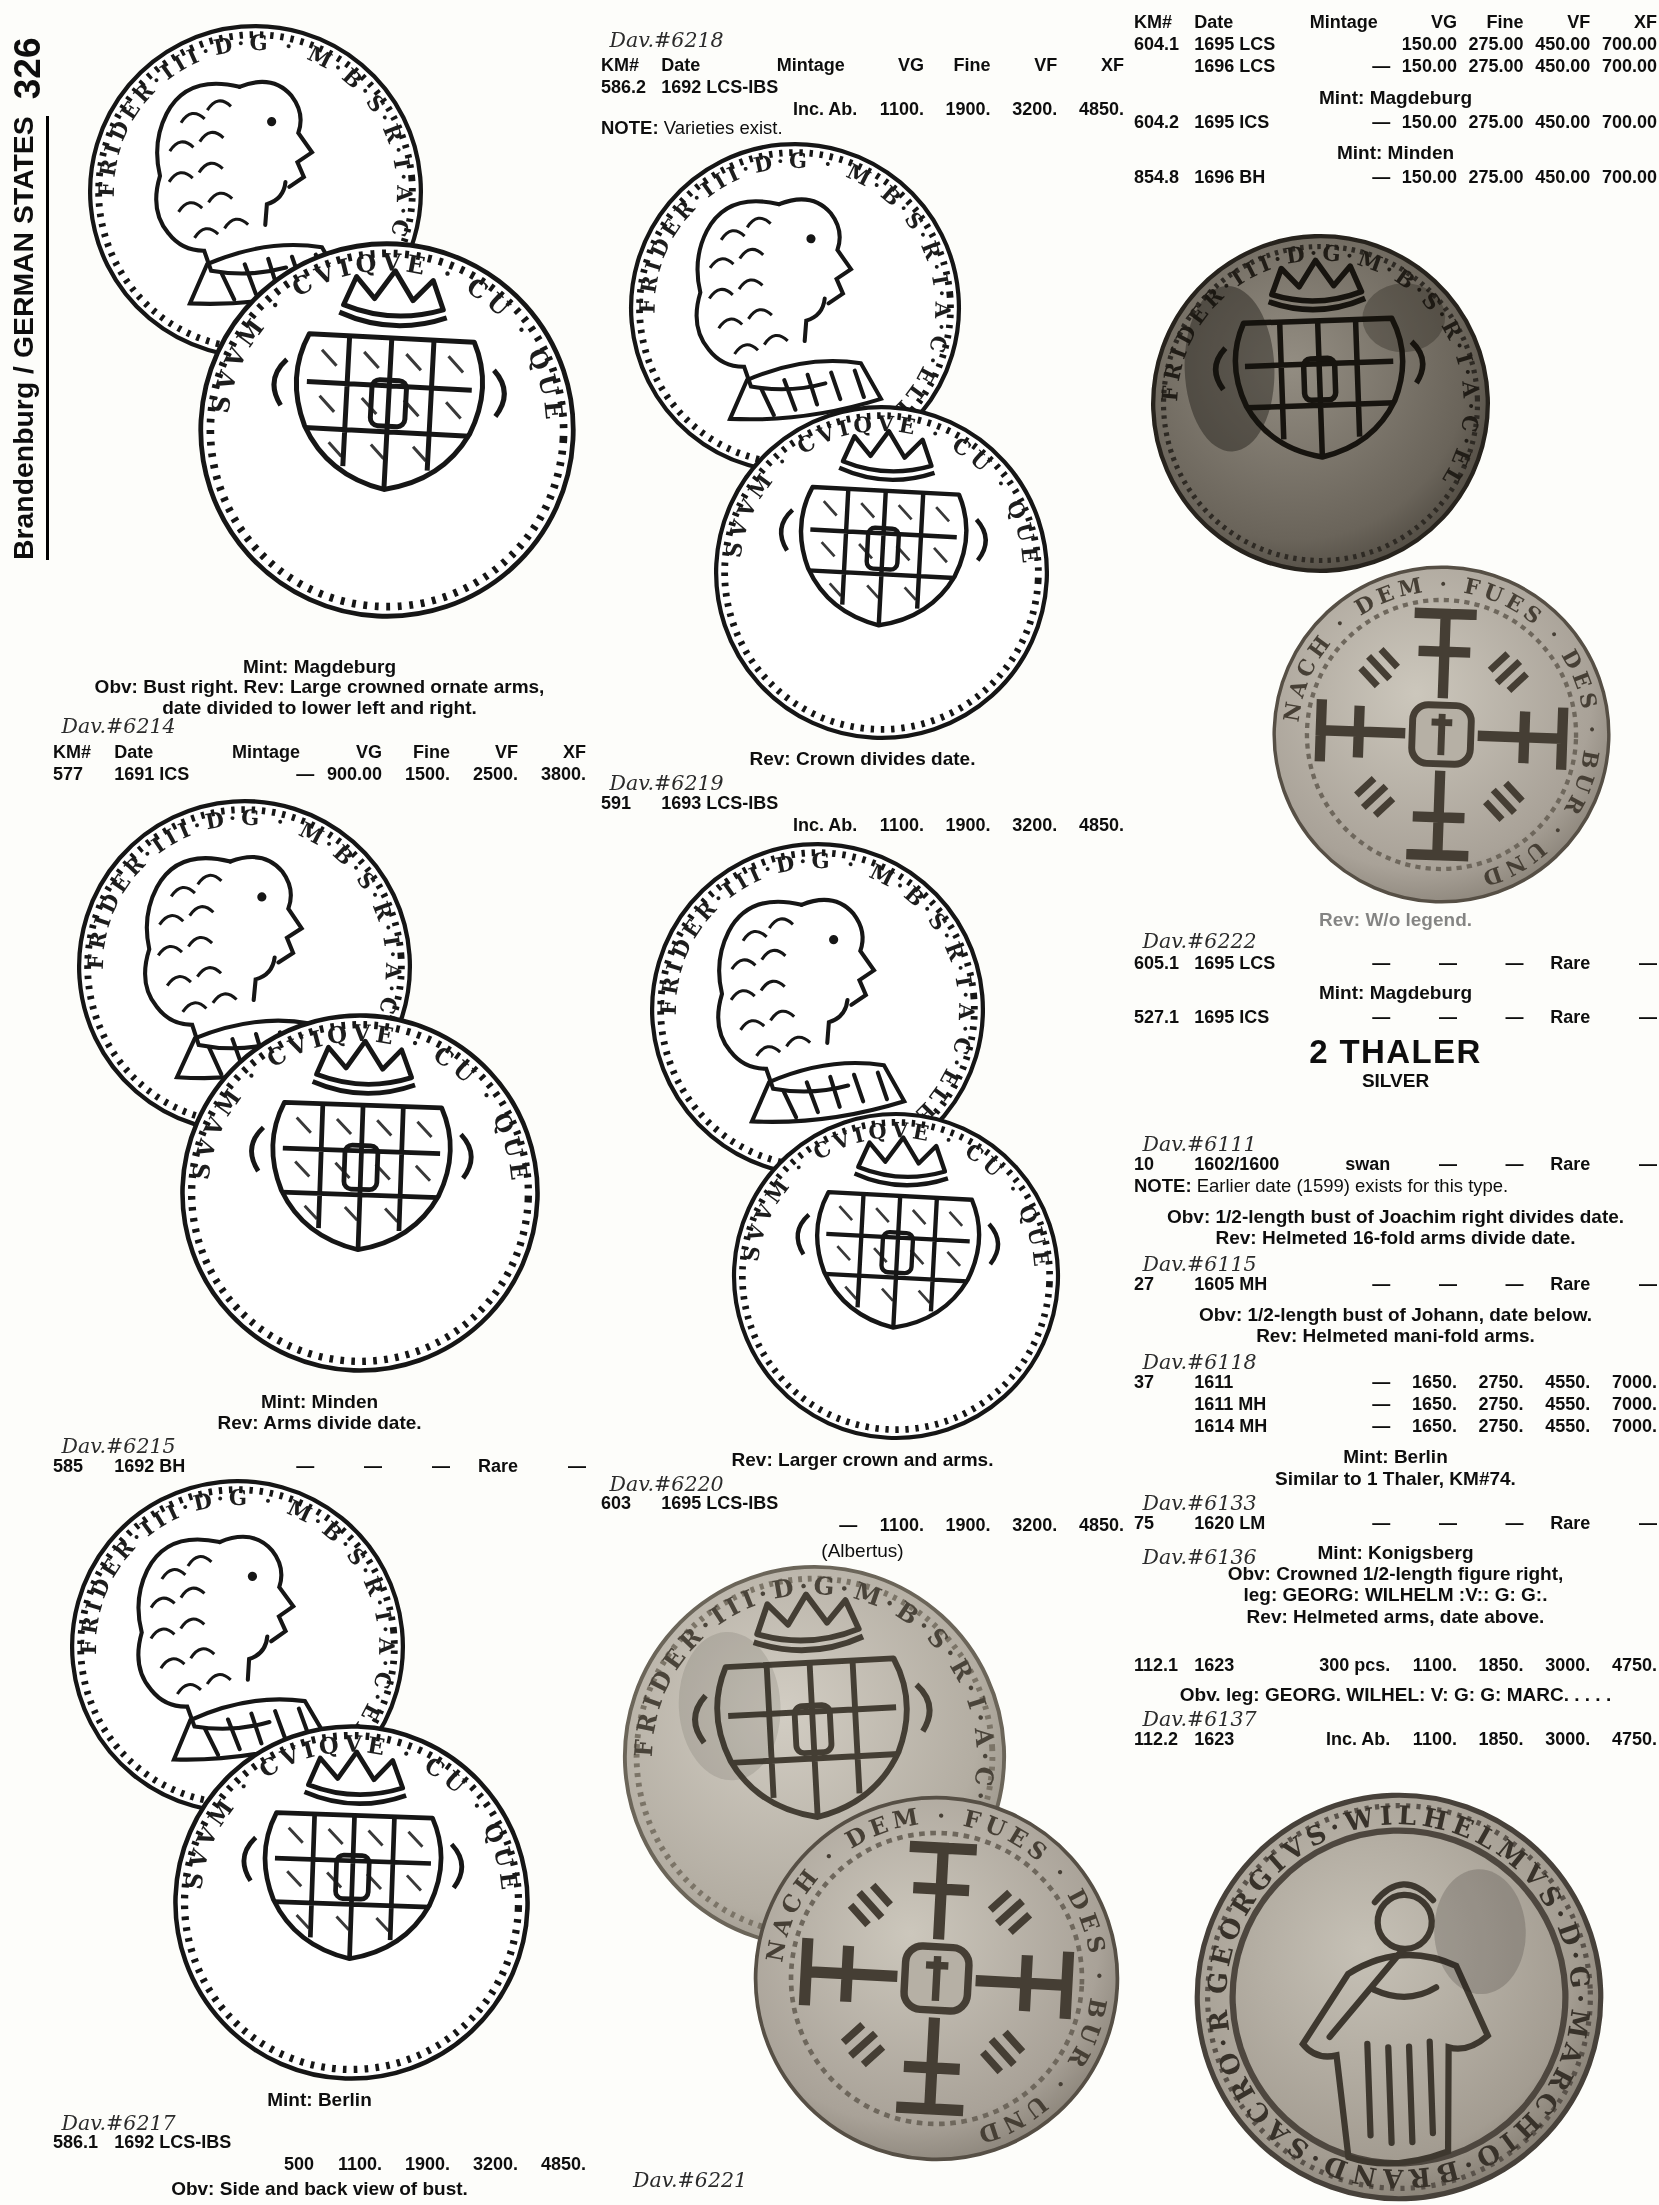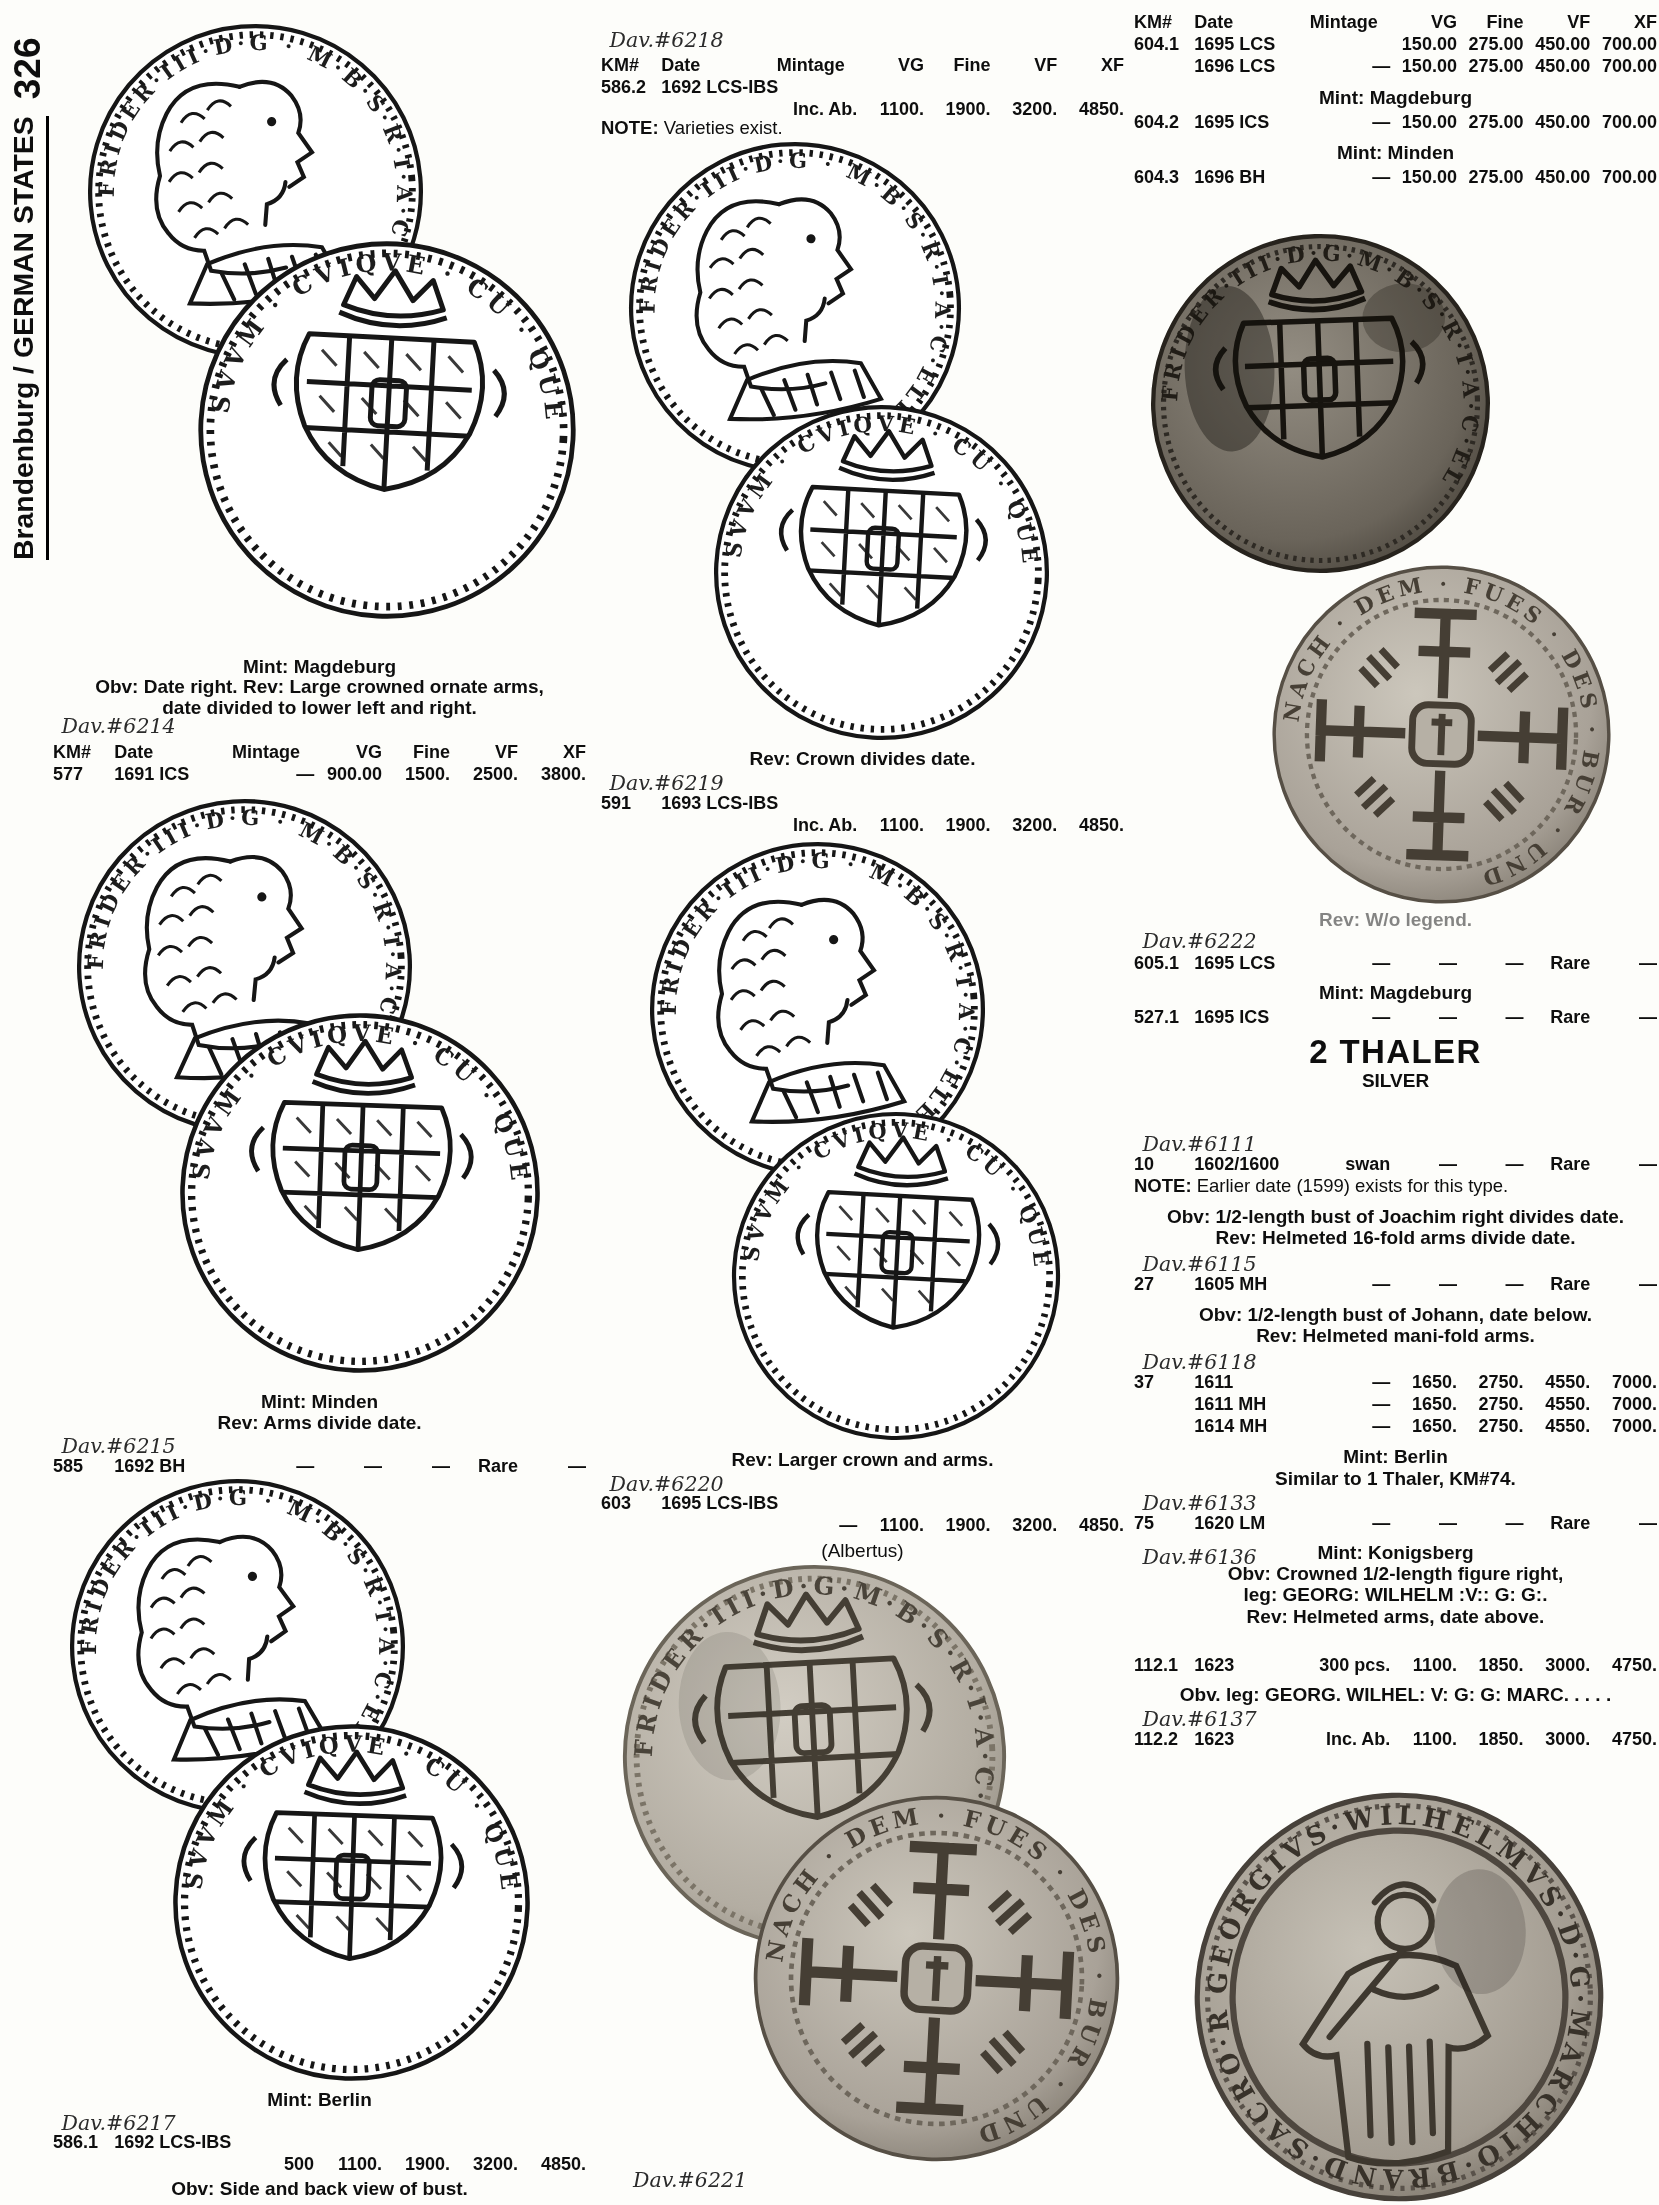--- a/index.html
+++ b/index.html
@@ -81,21 +81,21 @@
  <path d="M46 66 q-11 11 -2 24 M154 66 q11 11 2 24"></path>
           </g>
     <g fill="none" stroke="#161616" stroke-width="1.6" opacity=".85">
       <path d="M64 60 l8 8 M86 60 l8 8 M108 60 l8 8 M130 60 l8 8 M64 84 l8 8 M86 84 l8 8 M108 84 l8 8 M130 84 l8 8 M70 108 l7 7 M92 108 l7 7 M114 108 l7 7"></path>
     </g>
         </svg>
       </div>
 
     <div class="mintline" style="top:656px">Mint: Magdeburg</div>
     <div class="cap" style="top:676px">
-      <div class="ln">Obv: Date right. Rev: Large crowned ornate arms,</div>
+      <div class="ln">Obv: Bust right. Rev: Large crowned ornate arms,</div>
       <div class="ln">date divided to lower left and right.</div>
     </div>
     <div class="dav" style="left:8.5px;top:714px">Dav.#6214</div>
     <div class="t" style="top:741px">
       <div class="t-row">
           <div class="t-cell h c0">KM#</div>
           <div class="t-cell h c1">Date</div>
           <div class="t-cell h c2">Mintage</div>
           <div class="t-cell h c3">VG</div>
           <div class="t-cell h c4">Fine</div>
@@ -542,21 +542,21 @@
             <div class="t-cell c4">275.00</div>
             <div class="t-cell c5">450.00</div>
             <div class="t-cell c6">700.00</div>
           </div>
         </div>
     </div>
     <div class="mintline" style="top:142px">Mint: Minden</div>
     <div class="t" style="top:166px">
       <div>
           <div class="t-row">
-            <div class="t-cell c0">604.3</div>
+            <div class="t-cell c0">854.8</div>
             <div class="t-cell c1">1696 BH</div>
             <div class="t-cell c2">—</div>
             <div class="t-cell c3">150.00</div>
             <div class="t-cell c4">275.00</div>
             <div class="t-cell c5">450.00</div>
             <div class="t-cell c6">700.00</div>
           </div>
         </div>
     </div>
 

